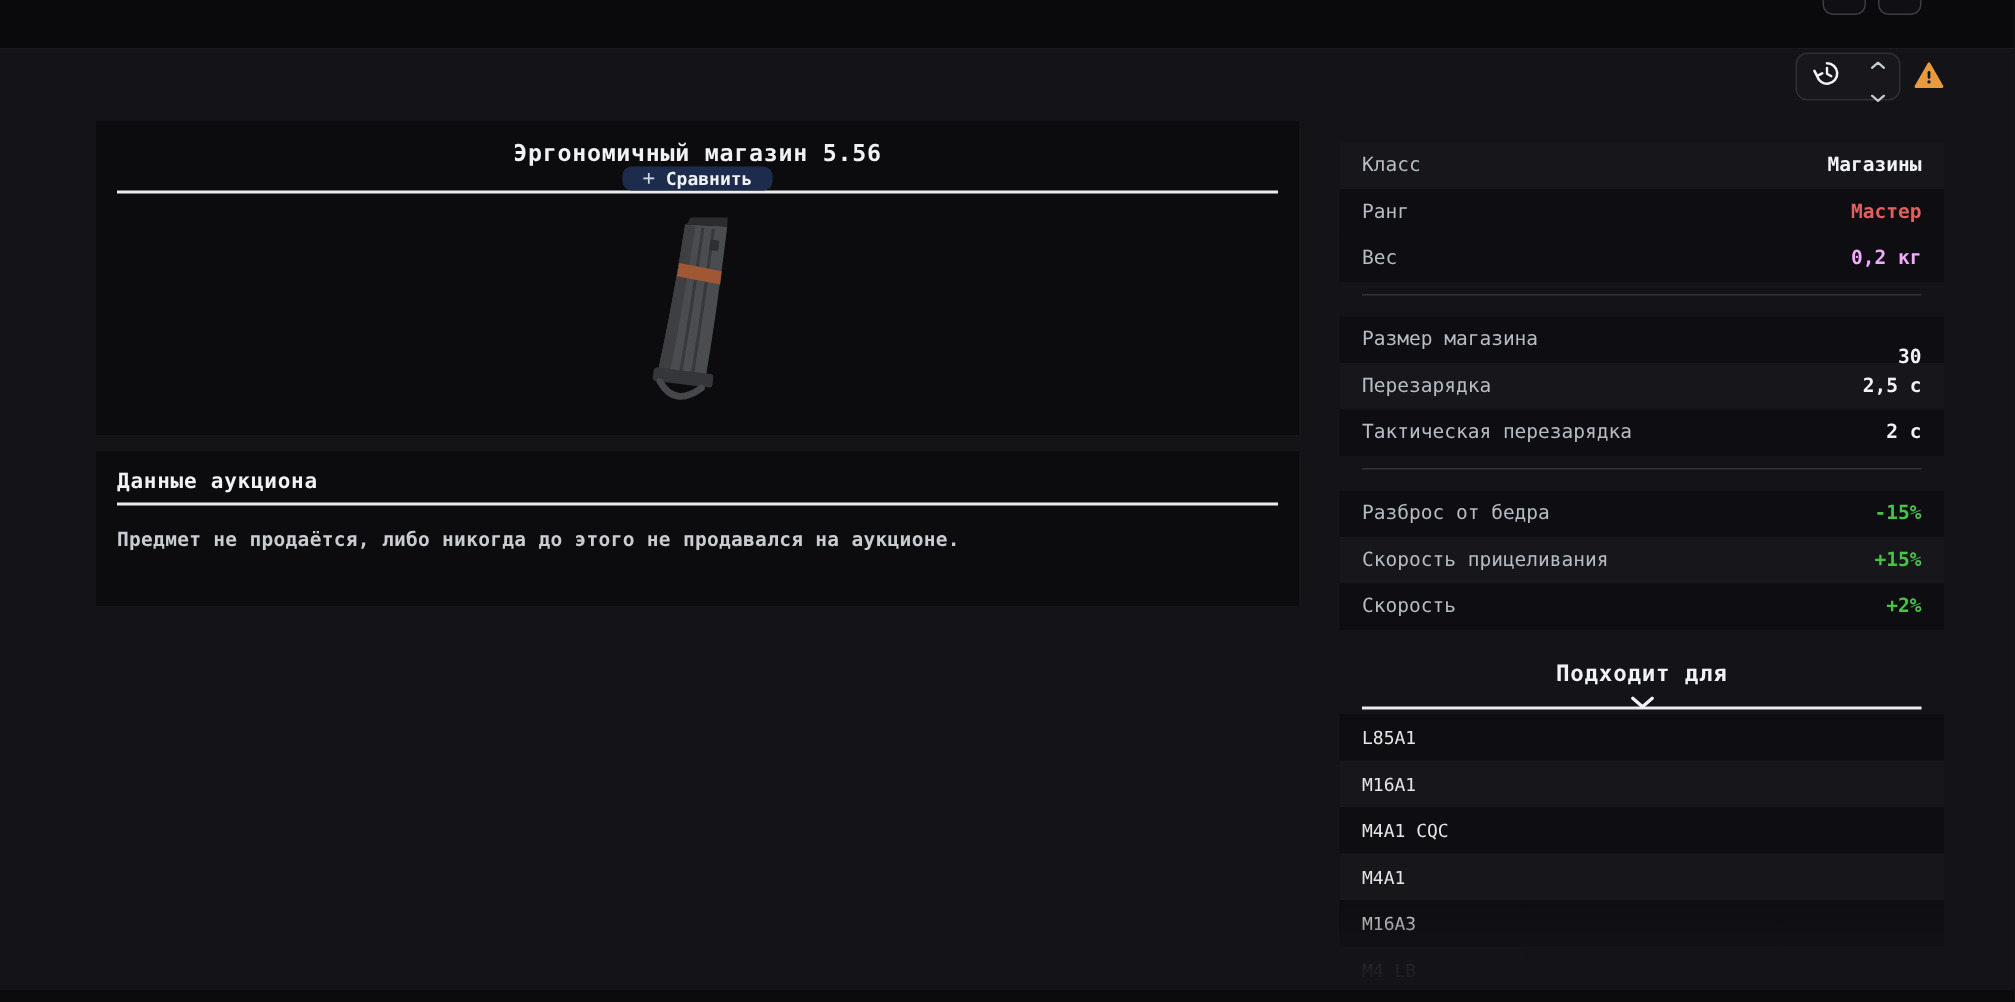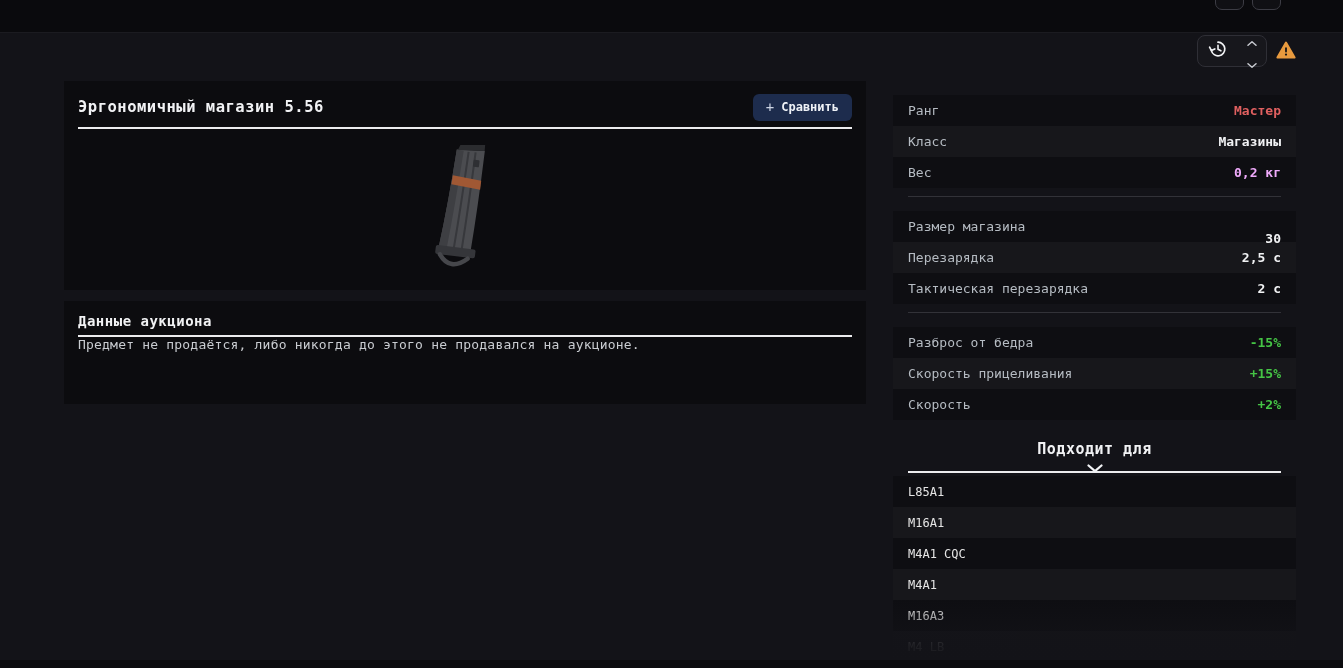--- a/index.html
+++ b/index.html
@@ -34,33 +34,33 @@
   .warn {
     position:absolute; left:1276px; top:41px; width:20px; height:19px; cursor:pointer;
   }
 
   
   .card {
     position:absolute; left:64px; width:802px; background:#0c0c0f;
   }
   .card1 { top:81px; height:209px; padding:12px 14px 0 14px; }
   .card2 { top:301px; height:103px; padding:12px 14px 0 14px; }
-  .card-head { display:flex; align-items:center; justify-content:space-between; height:28px; }
+  .card-head { display:flex; align-items:center; justify-content:space-between; height:28px;flex-direction:column; }
   .item-title { font-size:15.5px; font-weight:bold; letter-spacing:0.5px; }
   .compare-btn {
     height:27px; padding:0 13px; background:#1d2c4d; border:none; border-radius:6px;
     color:#eef1f6; font-family:inherit; font-size:12px; font-weight:bold;
     display:flex; align-items:center; gap:7px; cursor:pointer;
   }
   .compare-plus { font-size:14px; font-weight:normal; color:#ccd4e4; }
   .rule { height:2px; background:#ececee; border:none; margin-top:6px; }
   .img-zone { height:158px; display:flex; align-items:center; justify-content:center; }
 
   .aux-title { font-size:14px; font-weight:bold; letter-spacing:0.5px; }
-  .aux-text { font-size:13px; color:#c9ccd1; letter-spacing:0.2px; }
+  .aux-text { margin-top:16px; font-size:13px; color:#c9ccd1; letter-spacing:0.2px;font-weight:bold; }
 
   
   .rpanel { position:absolute; left:893px; top:95px; width:403px; }
   .srow {
     height:31px; display:flex; align-items:center; justify-content:space-between;
     padding:0 15px; font-size:13px; background:#0e0e12;
   }
   .srow.alt { background:#17171b; }
   .srow .lbl { color:#b6bcc3; }
   .srow .val { font-weight:bold; }
@@ -160,27 +160,27 @@
   </div>
 
   <div class="card card2">
     <div class="aux-title">Данные аукциона</div>
     <div class="rule"></div>
     <div class="aux-text">Предмет не продаётся, либо никогда до этого не продавался на аукционе.</div>
   </div>
 
   <div class="rpanel">
 
-    <div class="srow">
-      <span class="lbl">Ранг</span>
-      <span class="val" style="color: rgb(224, 96, 96);">Мастер</span>
-    </div>
     <div class="srow alt">
       <span class="lbl">Класс</span>
       <span class="val" style="color: rgb(241, 242, 244);">Магазины</span>
+    </div>
+    <div class="srow">
+      <span class="lbl">Ранг</span>
+      <span class="val" style="color: rgb(224, 96, 96);">Мастер</span>
     </div>
     <div class="srow">
       <span class="lbl">Вес</span>
       <span class="val" style="color: #f0abfc;">0,2 кг</span>
     </div>
 
     <div class="gdiv"></div>
 
     <div class="srow">
       <span class="lbl">Размер магазина</span>

